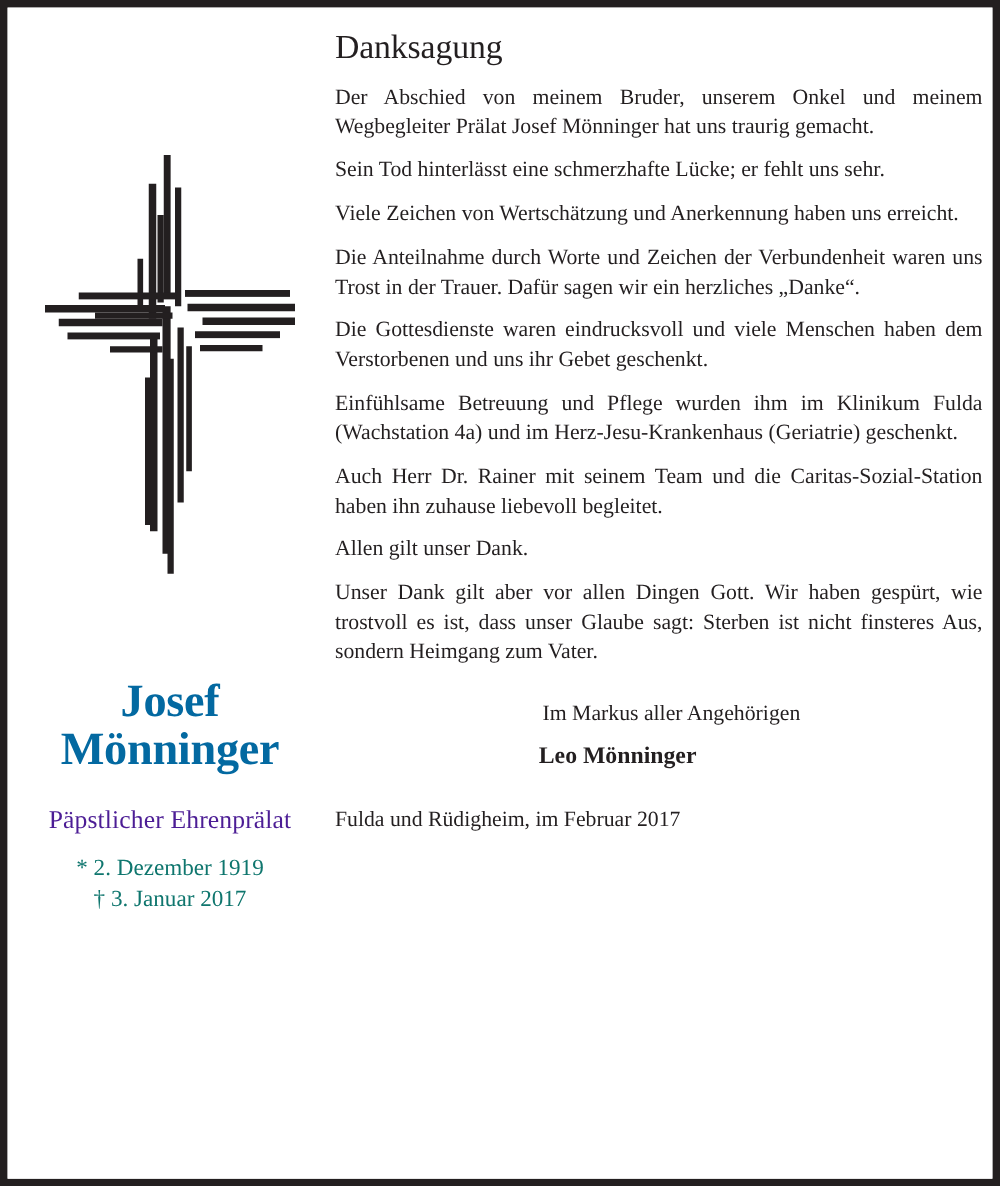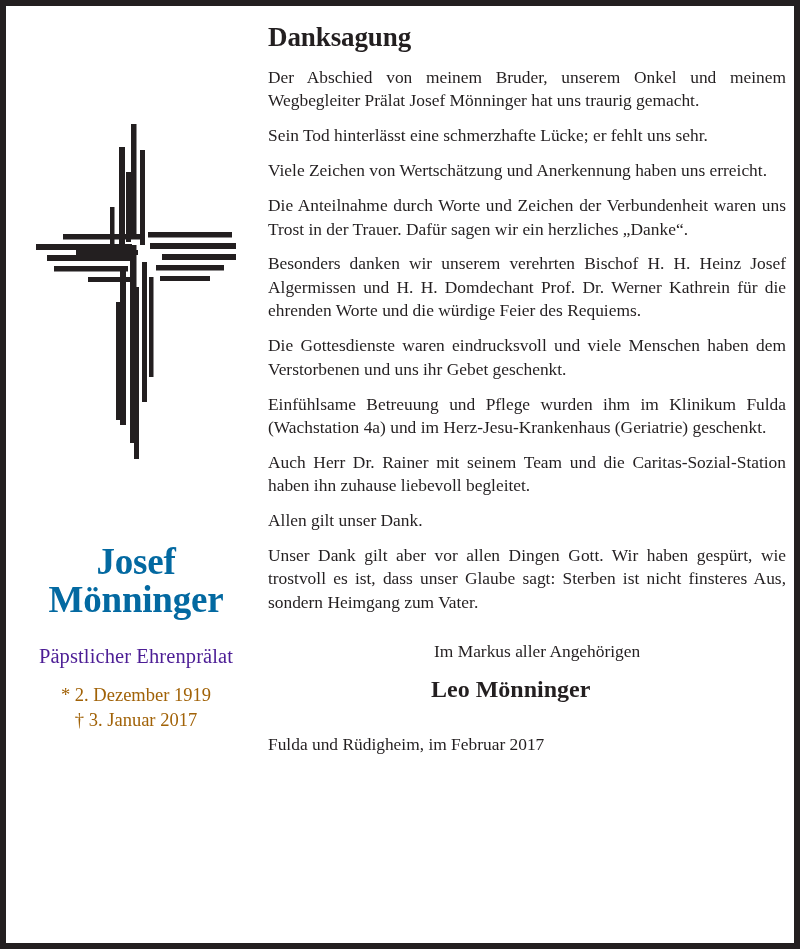--- a/index.html
+++ b/index.html
@@ -79,34 +79,34 @@
     line-height: 1.2;
     margin-top: 26px;
     letter-spacing: 0.1px;
     color: #4c1d95;
   }
 
   .dates {
     font-size: 18.5px;
     line-height: 1.34;
     margin-top: 14px;
-    color: #a16207;
+    color: #0f766e;
   }
   .dates .dt-line { display: block; white-space: nowrap; }
 
   
   .right-col {
     position: absolute;
     left: 262px;
     top: 16px;
     width: 518px;
   }
 
   .heading {
-    font-weight: bold;
+    font-weight: normal;
     font-size: 27px;
     line-height: 1.15;
     margin: 0 0 13px 0;
     letter-spacing: -0.1px;
   }
 
   .para {
     font-size: 17.4px;
     line-height: 1.345;
     text-align: justify;
@@ -120,21 +120,21 @@
     margin-top: 26px;
     padding-left: 163px;
   }
   .in-name-of {
     font-size: 17.4px;
     line-height: 1.35;
     margin: 0 0 10px 3px;
   }
   .signature {
     font-weight: bold;
-    font-size: 24px;
+    font-size: 19px;
     line-height: 1.33;
     margin: 0;
   }
   .signature .sig-line { display: block; }
 
   .place-date {
     font-size: 17.4px;
     line-height: 1.35;
     margin: 27px 0 16px 0;
   }
@@ -197,21 +197,20 @@
     </div>
 
     <div class="right-col">
 
       <div class="heading">Danksagung</div>
 
       <p class="para">Der Abschied von meinem Bruder, unserem Onkel und meinem Wegbegleiter Prälat Josef Mönninger hat uns traurig gemacht.</p>
       <p class="para">Sein Tod hinterlässt eine schmerzhafte Lücke; er fehlt uns sehr.</p>
       <p class="para">Viele Zeichen von Wertschätzung und Anerkennung haben uns erreicht.</p>
       <p class="para">Die Anteilnahme durch Worte und Zeichen der Verbundenheit waren uns Trost in der Trauer. Dafür sagen wir ein herzliches „Danke“.</p>
-      <p class="para">Besonders danken wir unserem verehrten Bischof H. H. Heinz Josef Algermissen und H. H. Domdechant Prof. Dr. Werner Kathrein für die ehrenden Worte und die würdige Feier des Requiems.</p>
       <p class="para">Die Gottesdienste waren eindrucksvoll und viele Menschen haben dem Verstorbenen und uns ihr Gebet geschenkt.</p>
       <p class="para">Einfühlsame Betreuung und Pflege wurden ihm im Klinikum Fulda (Wachstation 4a) und im Herz-Jesu-Krankenhaus (Geriatrie) geschenkt.</p>
       <p class="para">Auch Herr Dr. Rainer mit seinem Team und die Caritas-Sozial-Station haben ihn zuhause liebevoll begleitet.</p>
       <p class="para">Allen gilt unser Dank.</p>
       <p class="para">Unser Dank gilt aber vor allen Dingen Gott. Wir haben gespürt, wie trostvoll es ist, dass unser Glaube sagt: Sterben ist nicht finsteres Aus, sondern Heimgang zum Vater.</p>
 
       <div class="closing-block">
         <div class="in-name-of">Im Markus aller Angehörigen</div>
         <div class="signature">
           <span class="sig-line">Leo Mönninger</span>

